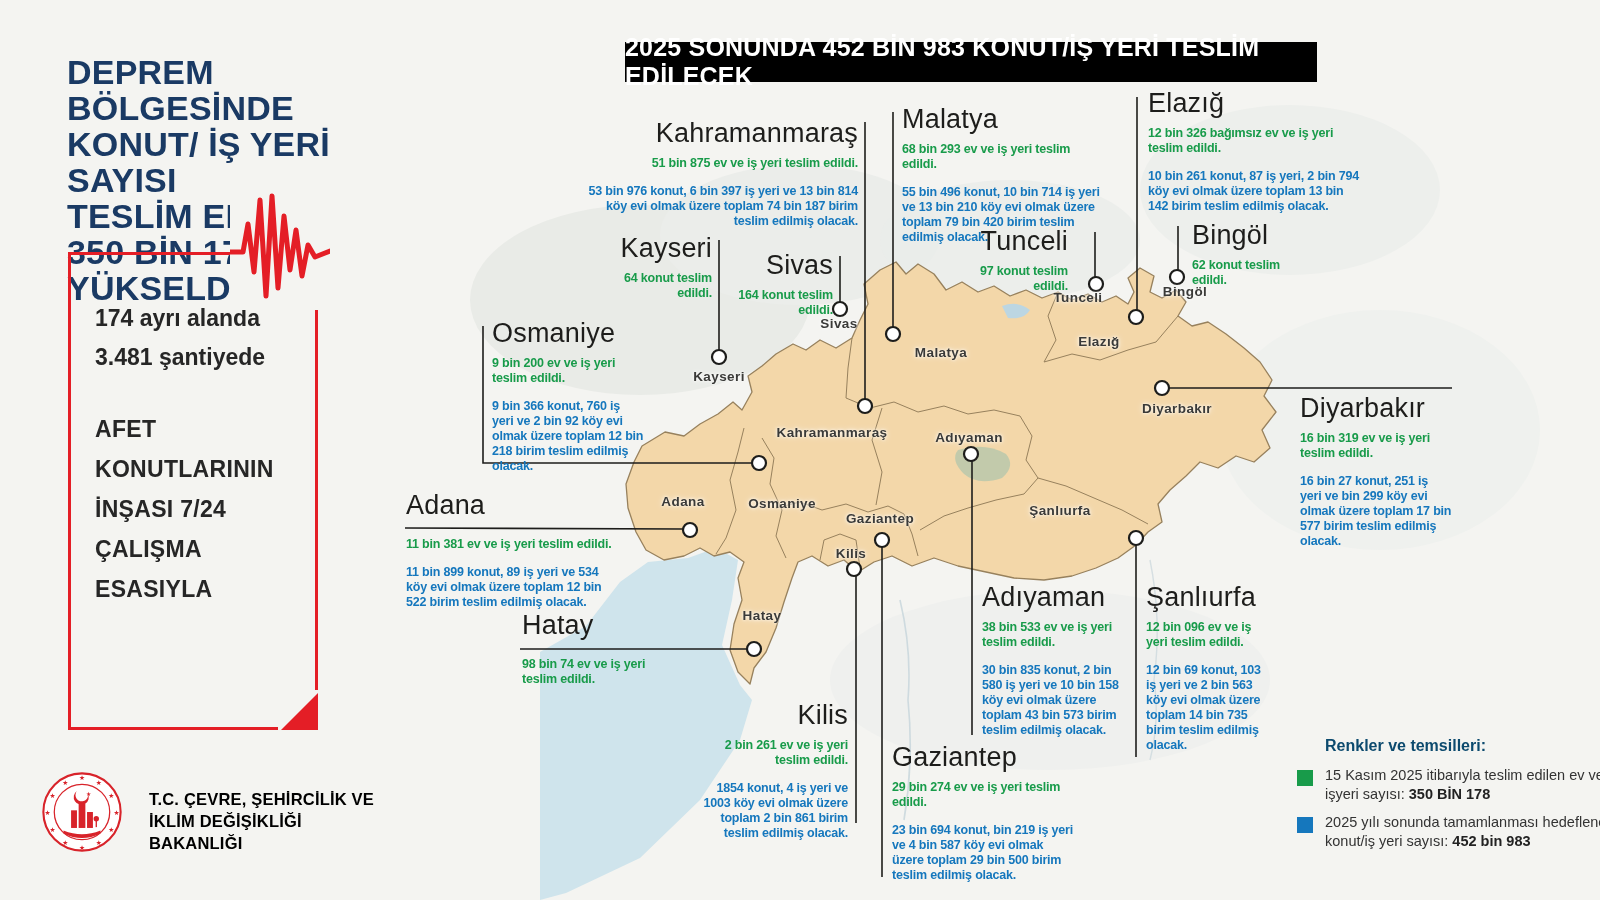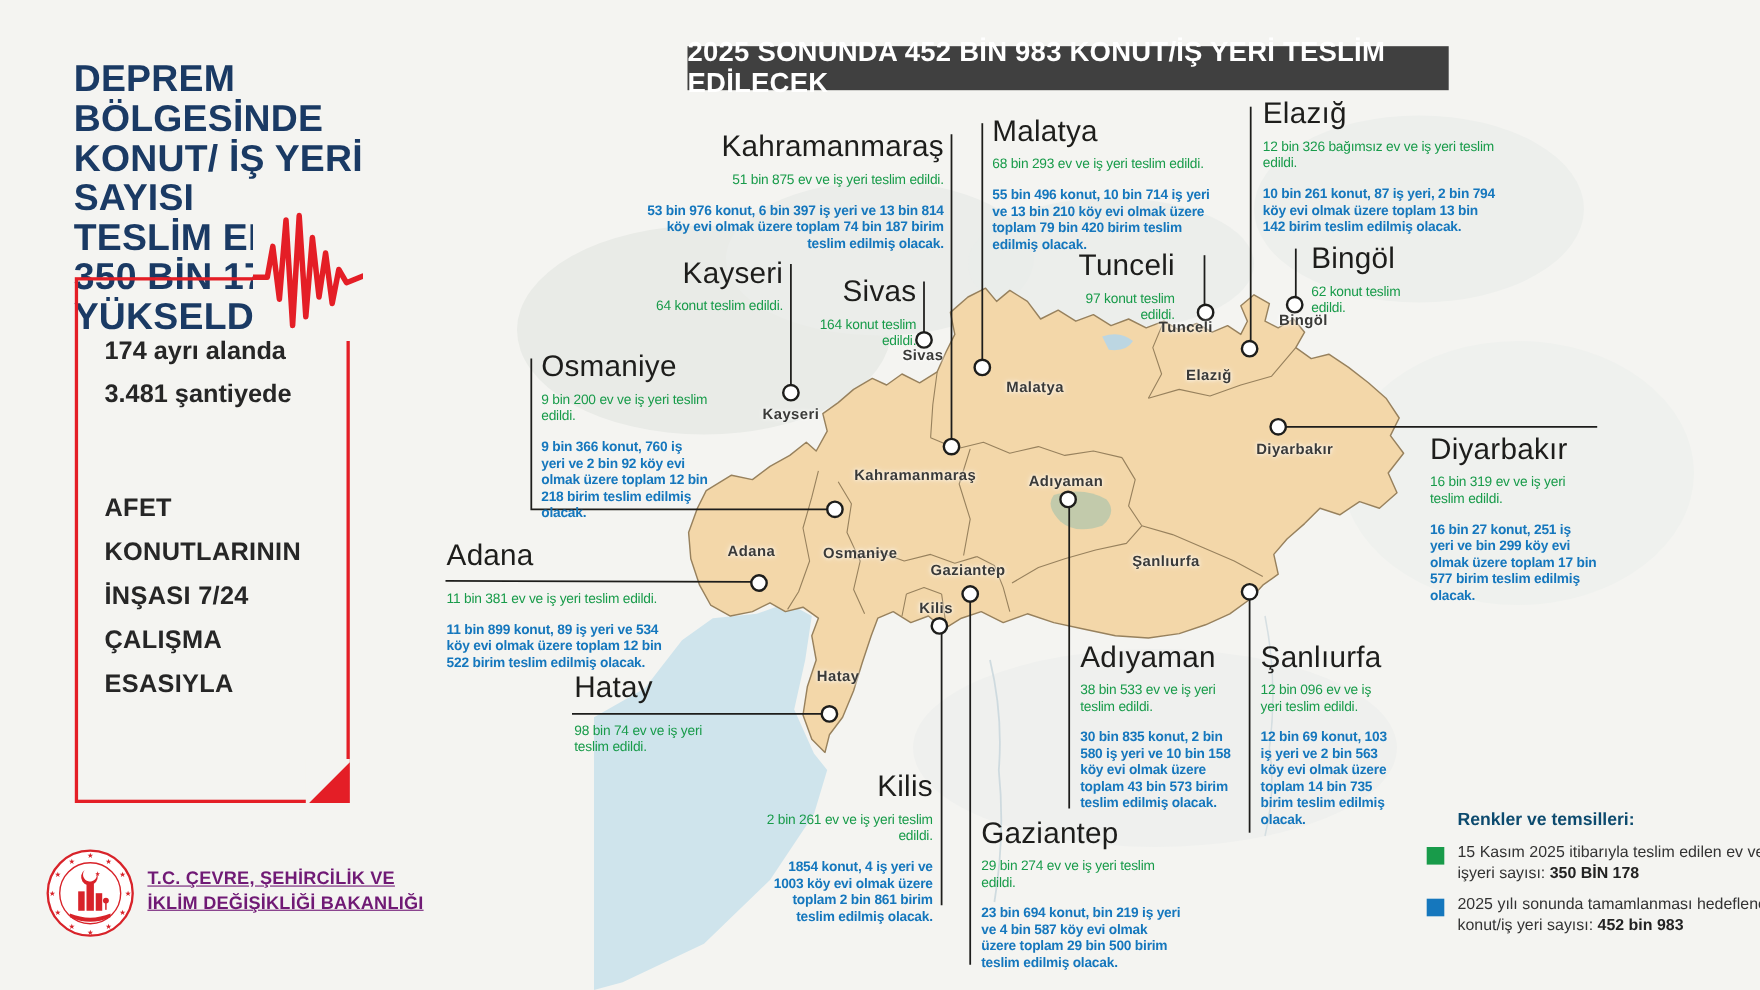--- a/index.html
+++ b/index.html
@@ -7,49 +7,49 @@
   body { font-family:"Liberation Sans","DejaVu Sans",sans-serif; background:#f4f4f1; position:relative; overflow:hidden; }
   #stage { position:absolute; inset:0; width:1600px; height:900px; }
 
   
   .main-title { position:absolute; left:67px; top:54px; width:345px; color:#1a3a64;
     font-size:34px; font-weight:800; line-height:36px; letter-spacing:.2px; }
   .stats-box { position:absolute; left:68px; top:252px; width:250px; height:478px;
     border:3px solid #e41e26; }
   .stats-box .grp1 { margin:44px 0 0 24px; }
   .stats-box .grp1 div { font-size:23px; font-weight:700; color:#262626; line-height:39px; }
-  .stats-box .grp2 { margin:64px 0 0 24px; }
+  .stats-box .grp2 { margin:32px 0 0 24px; }
   .stats-box .grp2 div { font-size:23px; font-weight:700; color:#262626; line-height:40px; letter-spacing:.3px; }
   .fold-mask { position:absolute; right:-3px; bottom:-3px; width:40px; height:40px; background:#f4f4f1; }
   .fold { position:absolute; right:-3px; bottom:-3px; width:0; height:0;
     border-left:37px solid transparent; border-bottom:37px solid #e41e26; }
   .seismo { position:absolute; left:230px; top:190px; width:100px; height:120px; }
 
   .footer-logo { position:absolute; left:40px; top:770px; width:360px; height:90px; }
   .emblem { position:absolute; left:0; top:0; width:84px; height:84px; }
-  .ministry { position:absolute; left:94px; top:18px; color:#701a75; font-weight:800;
-    font-size:16.5px; line-height:22px; letter-spacing:.2px;text-decoration:underline; }
-
-  
-  .banner { position:absolute; left:625px; top:42px; width:692px; height:40px; background:#404040;
+  .ministry { position:absolute; left:109px; top:18px; color:#000000; font-weight:800;
+    font-size:16.5px; line-height:22px; letter-spacing:.2px; }
+
+  
+  .banner { position:absolute; left:625px; top:42px; width:692px; height:40px; background:#000000;
     color:#ffffff; font-weight:800; font-size:25px; letter-spacing:.2px;
     display:flex; align-items:center; justify-content:center; transform-origin:center; }
 
   
   .map-svg { position:absolute; left:0; top:0; width:1600px; height:900px; }
 
   
   .mlabel { position:absolute; transform:translate(-50%,-50%); font-size:13.5px; font-weight:700;
     color:#3a3a38; letter-spacing:.4px; white-space:nowrap;
     text-shadow:0 0 3px rgba(255,255,255,.95), 0 0 6px rgba(255,255,255,.8); }
 
   
   .callout { position:absolute; }
   .callout .t { font-size:27px; font-weight:400; color:#1d1d1b; letter-spacing:.2px; margin-bottom:7px; }
-  .callout .g { color:#189b4a; font-weight:400; font-size:12.5px; line-height:1.2; letter-spacing:-.2px; }
+  .callout .g { color:#189b4a; font-weight:700; font-size:12.5px; line-height:1.2; letter-spacing:-.2px; }
   .callout .b { color:#1577bd; font-weight:700; font-size:12.5px; line-height:1.2; letter-spacing:-.2px; margin-top:13px; }
   .align-right { text-align:right; }
   .gap-title .g { margin-top:16px; }
 
   
   .legend-title { position:absolute; left:1325px; top:737px; font-size:16px; font-weight:700; color:#0c4a6e; }
   .legend-item { position:absolute; width:300px; font-size:14.5px; color:#333; line-height:19px; }
   .legend-item .bold { font-weight:700; color:#222; }
   .sw { position:absolute; width:16px; height:16px; }
   .sw-green { left:1297px; top:770px; background:#189b4a; }

